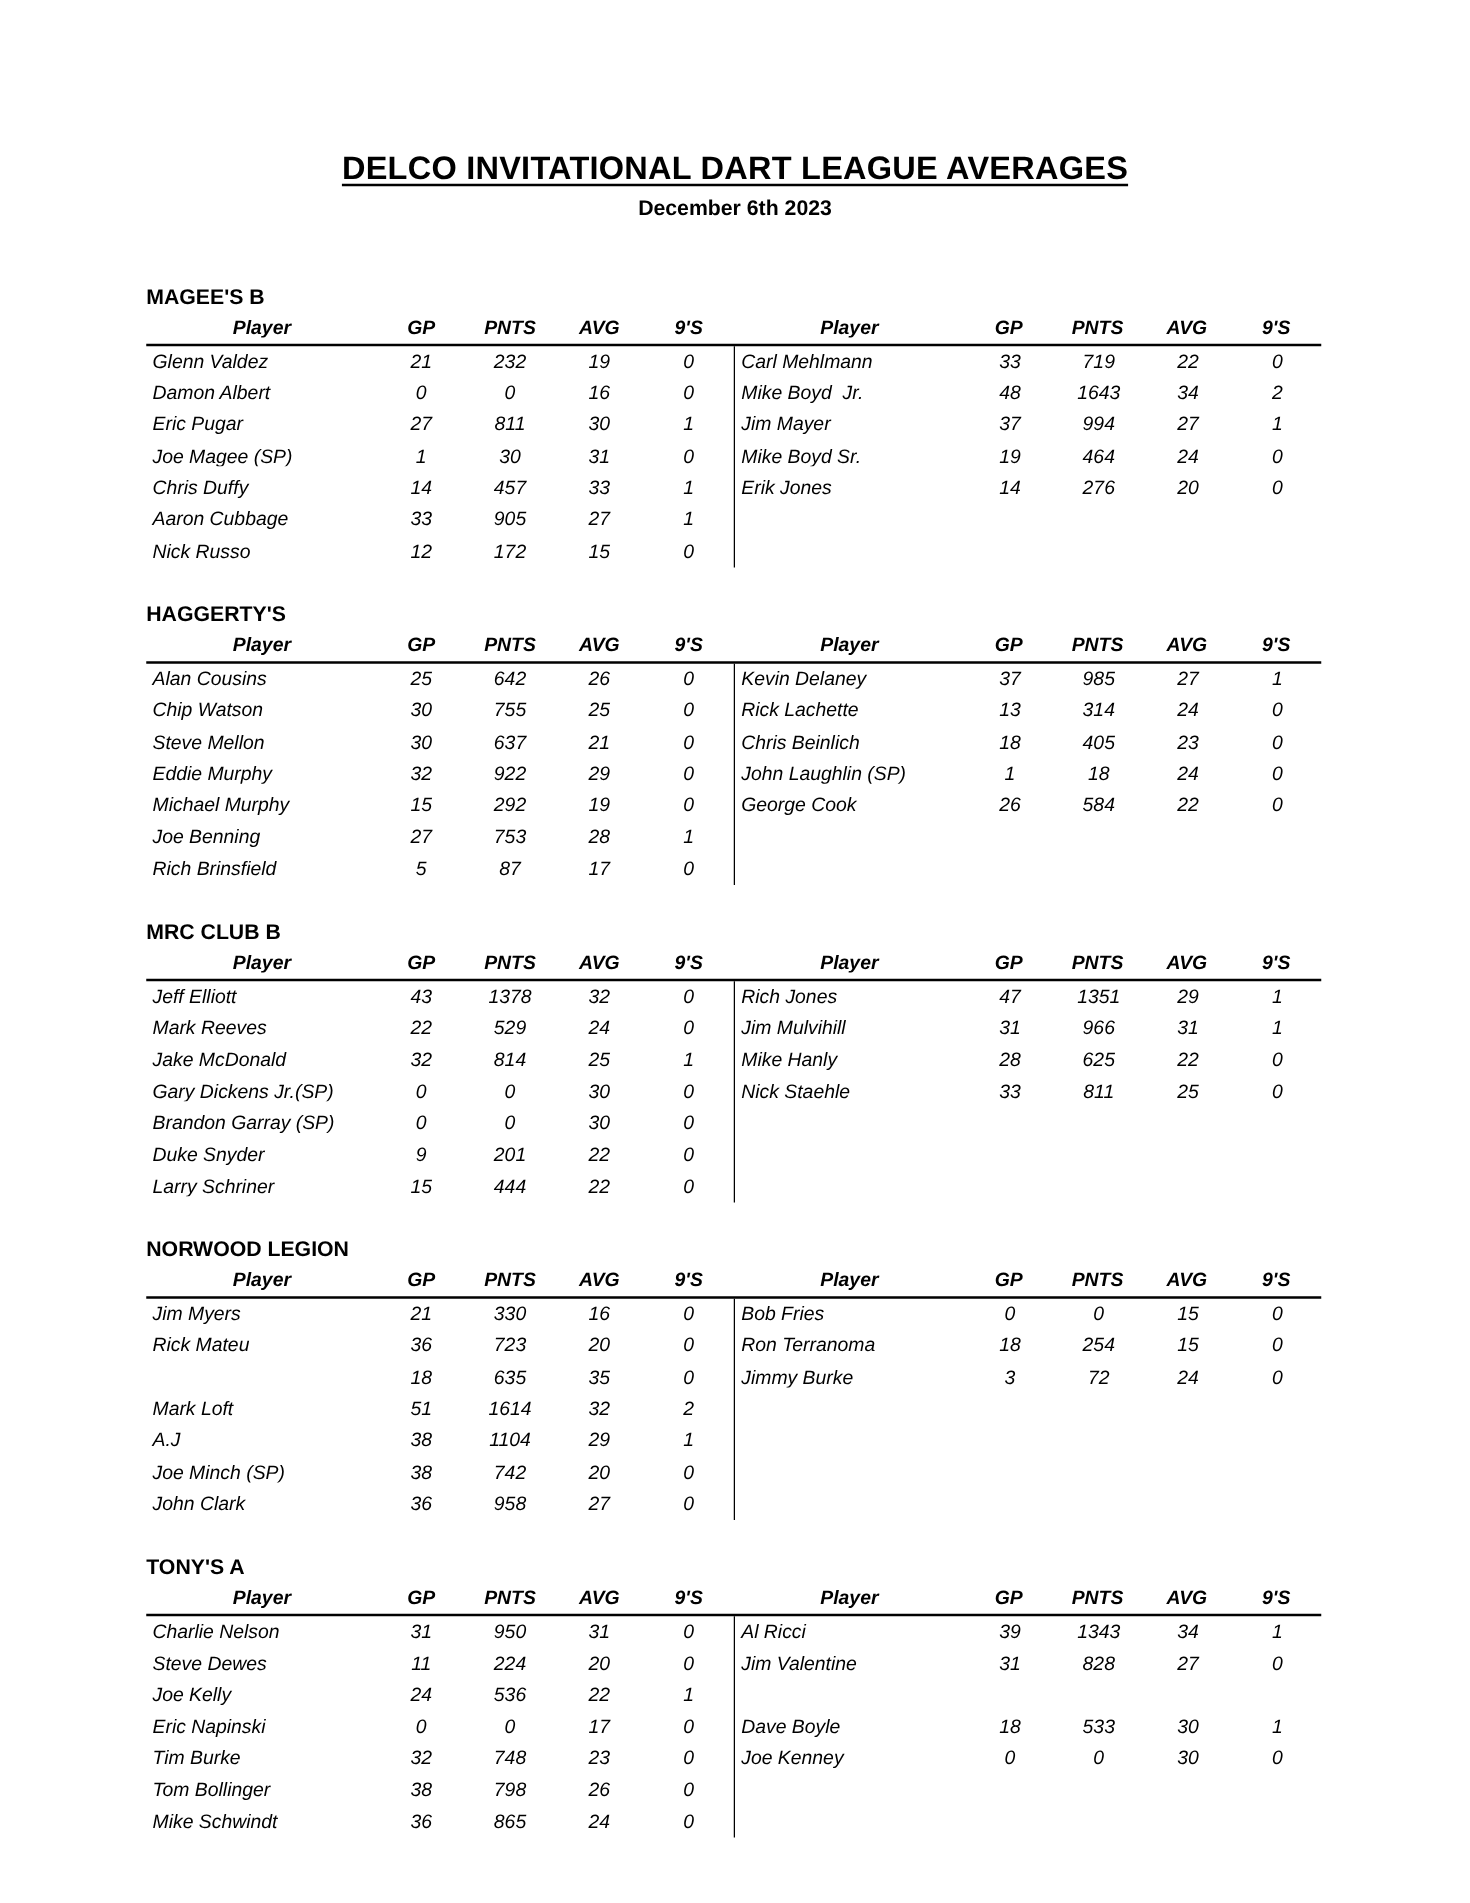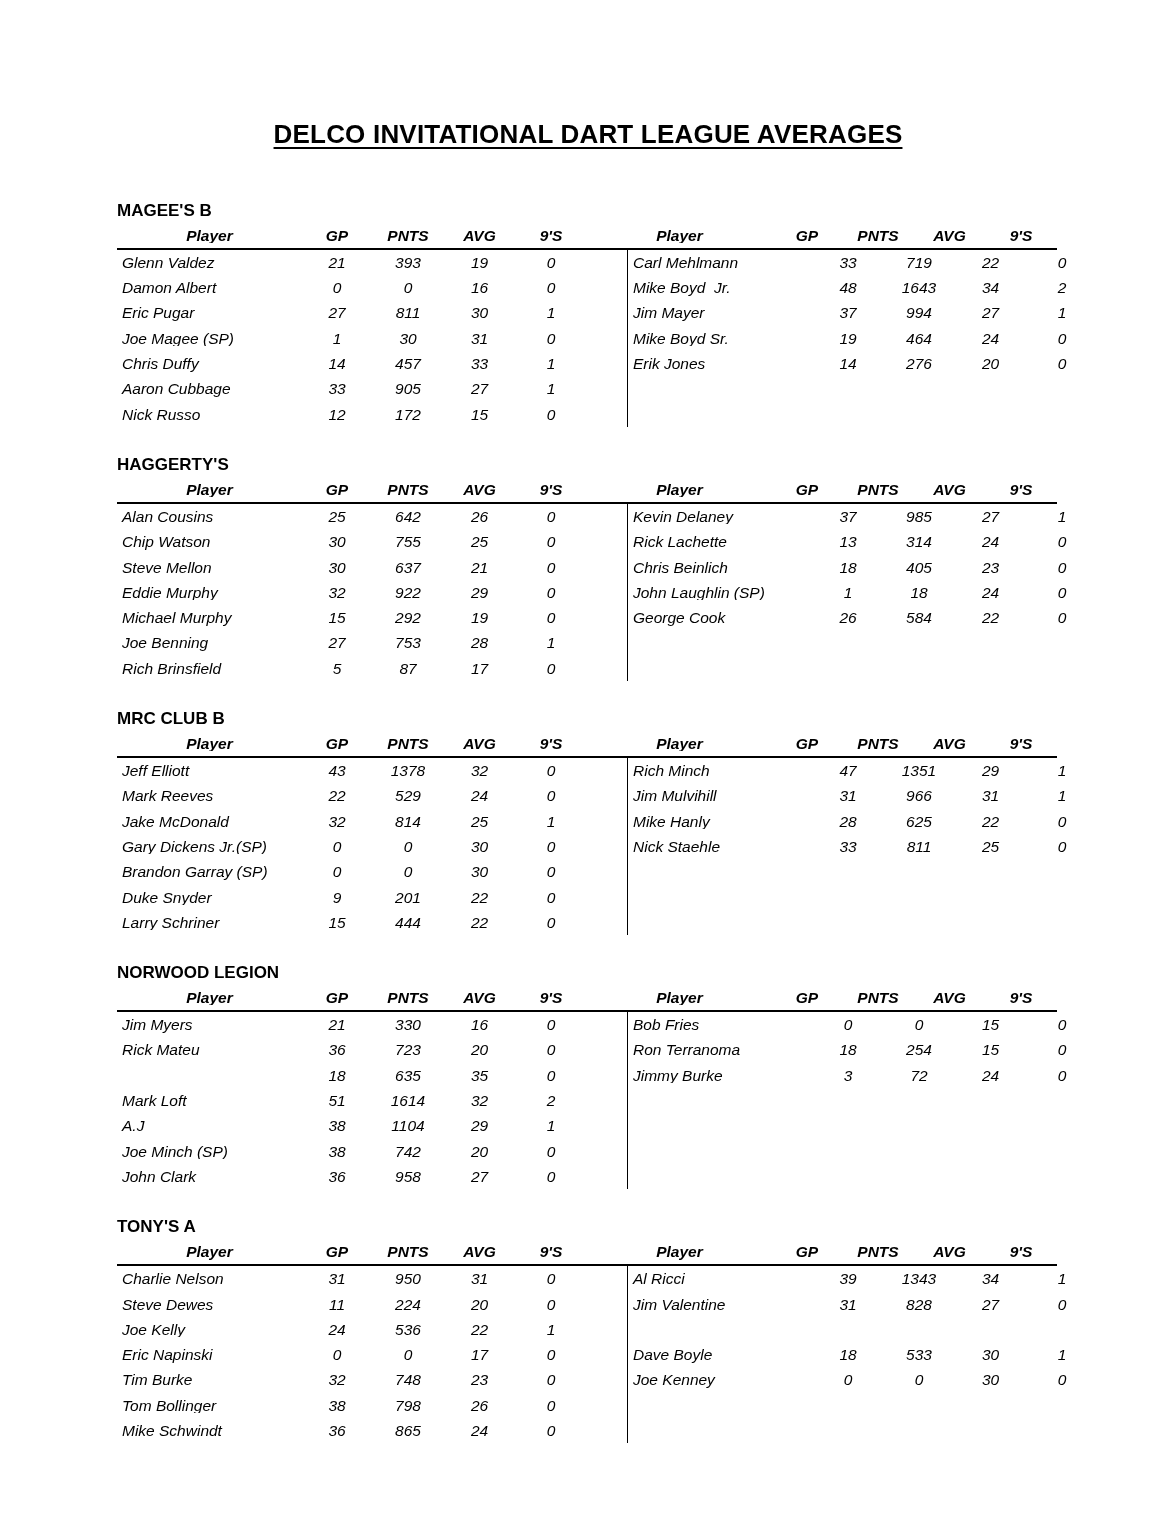--- a/index.html
+++ b/index.html
@@ -26,30 +26,31 @@
   .thead { display:flex; border-bottom:2px solid #000; }
   .half { width:470px; box-sizing:border-box;font-style:italic; }
   .head-half, .row { display:grid; grid-template-columns:185px 70px 72px 71px 72px; align-items:center; }
   .head-half { height:25px; }
   .row { height:25.3px; }
   .cell { font-size:15.5px; line-height:1; }
   .player { text-align:left; padding-left:5px; white-space:pre; overflow:hidden; }
   .num { text-align:center; }
   .head-half .cell { font-weight:bold; }
   .head-half .player { text-align:center; padding-left:0; }
-  .tbody { display:flex;gap:40px; }
+  .tbody { display:flex; }
   .tbody .body-right { border-left:1.5px solid #000; }
 </style>
 </head>
 <body>
 
 <div class="page">
   <div class="doc-title">
     <span>DELCO INVITATIONAL DART LEAGUE AVERAGES</span>
   </div>
+  <div class="doc-date">December 6th 2023</div>
   <div class="sections" id="sections">
   <div class="section">
     <div class="section-title">MAGEE'S B</div>
     <div class="thead">
       <div class="half head-half head-left">
             <span class="cell player">Player</span>
             <span class="cell num">GP</span>
             <span class="cell num">PNTS</span>
             <span class="cell num">AVG</span>
             <span class="cell num">9'S</span>
@@ -60,21 +61,21 @@
             <span class="cell num">PNTS</span>
             <span class="cell num">AVG</span>
             <span class="cell num">9'S</span>
           </div>
     </div>
     <div class="tbody">
       <div class="half body-left">
             <div class="row">
               <span class="cell player">Glenn Valdez</span>
               <span class="cell num">21</span>
-              <span class="cell num">393</span>
+              <span class="cell num">232</span>
               <span class="cell num">19</span>
               <span class="cell num">0</span>
             </div>
             <div class="row">
               <span class="cell player">Damon Albert</span>
               <span class="cell num">0</span>
               <span class="cell num">0</span>
               <span class="cell num">16</span>
               <span class="cell num">0</span>
             </div>
@@ -329,21 +330,21 @@
             <div class="row">
               <span class="cell player">Larry Schriner</span>
               <span class="cell num">15</span>
               <span class="cell num">444</span>
               <span class="cell num">22</span>
               <span class="cell num">0</span>
             </div>
           </div>
       <div class="half body-right">
             <div class="row">
-              <span class="cell player">Rich Minch</span>
+              <span class="cell player">Rich Jones</span>
               <span class="cell num">47</span>
               <span class="cell num">1351</span>
               <span class="cell num">29</span>
               <span class="cell num">1</span>
             </div>
             <div class="row">
               <span class="cell player">Jim Mulvihill</span>
               <span class="cell num">31</span>
               <span class="cell num">966</span>
               <span class="cell num">31</span>

